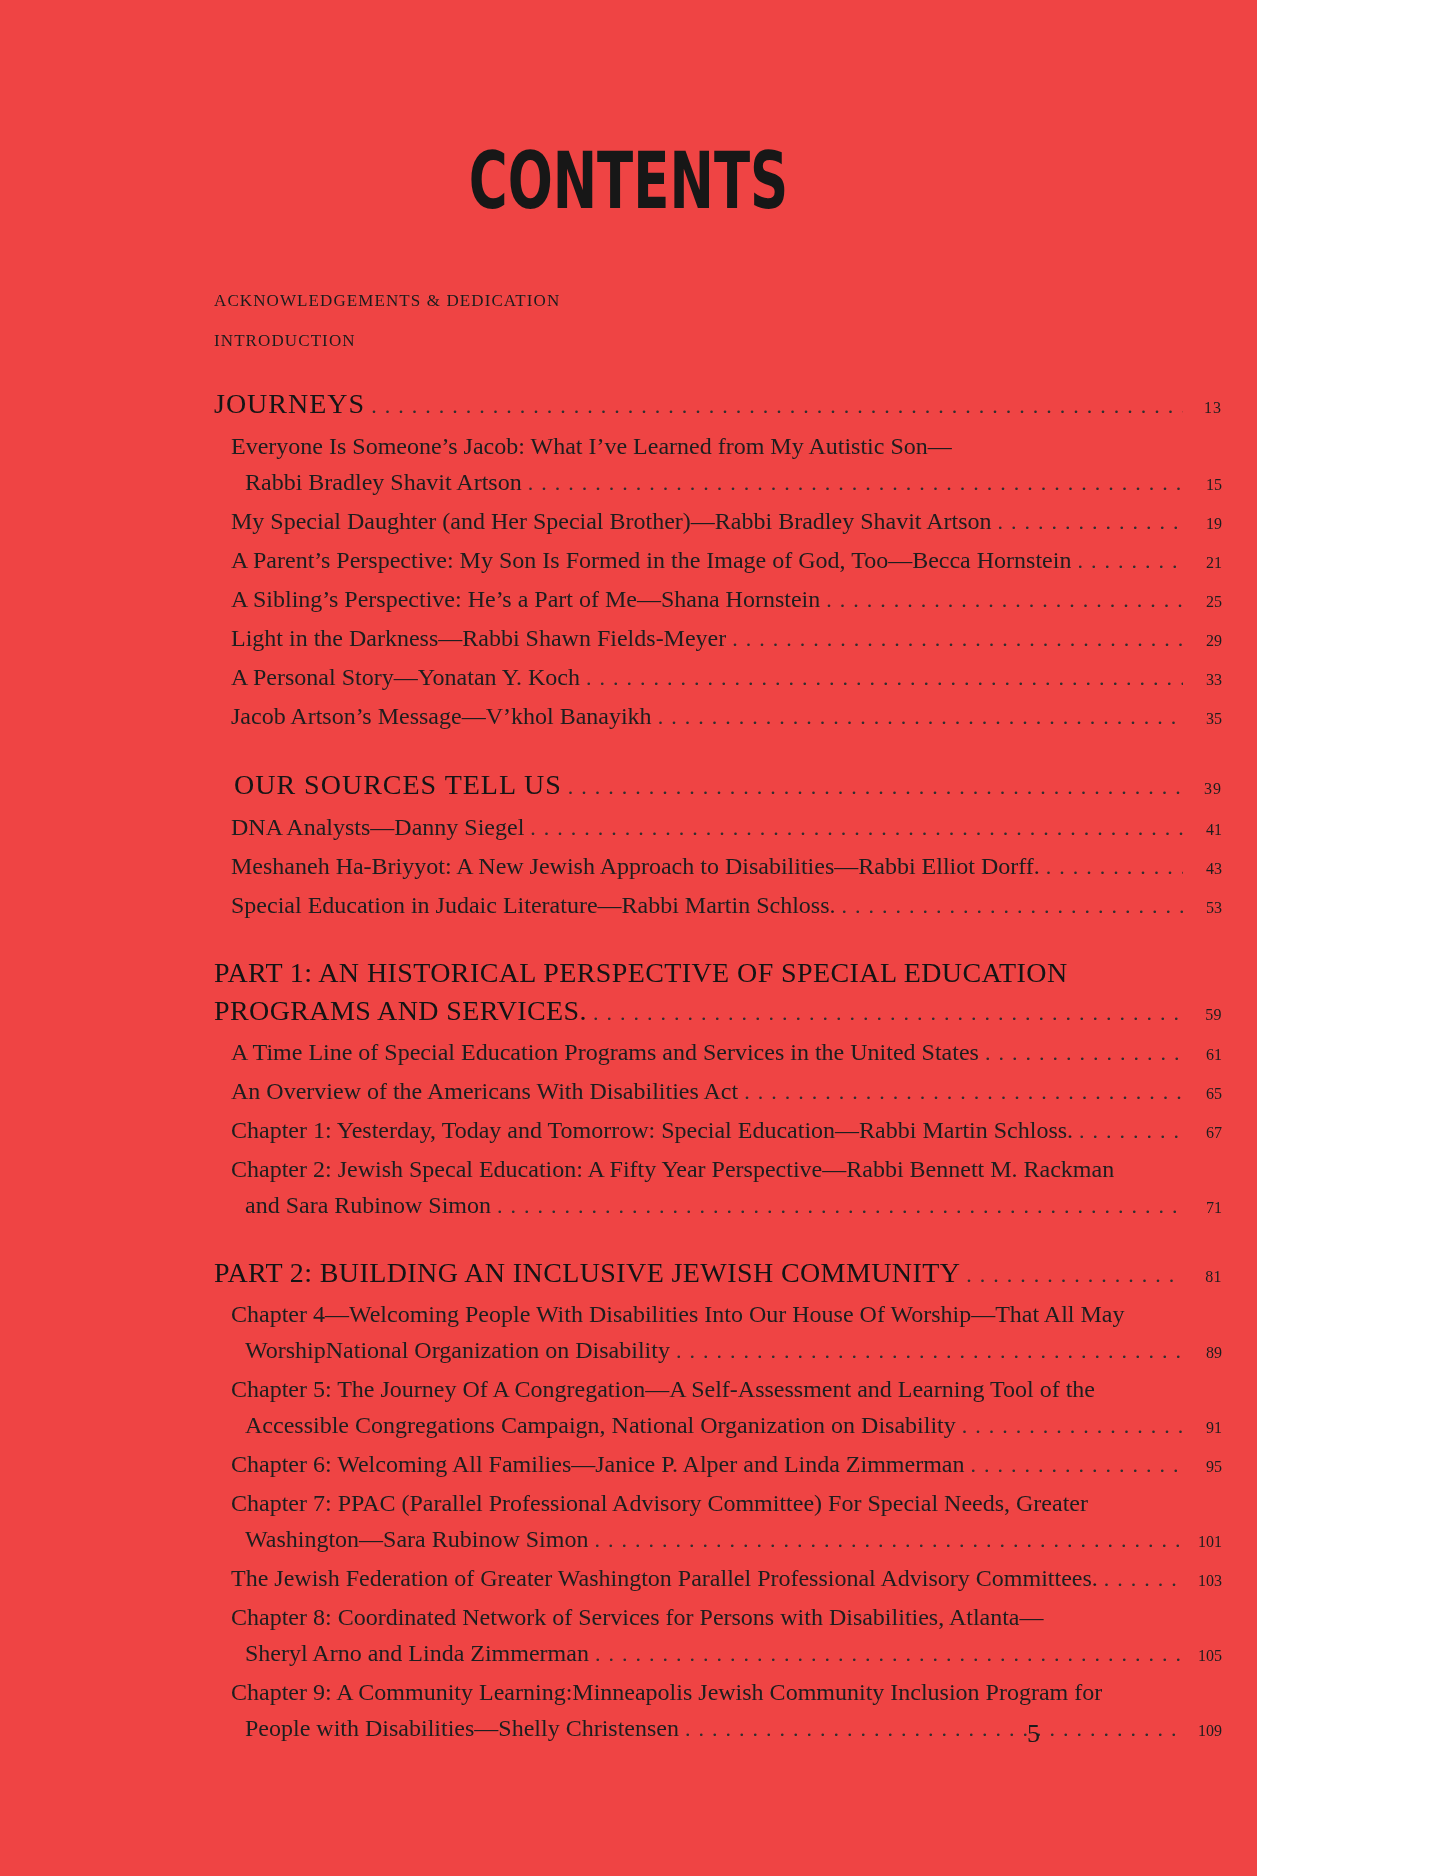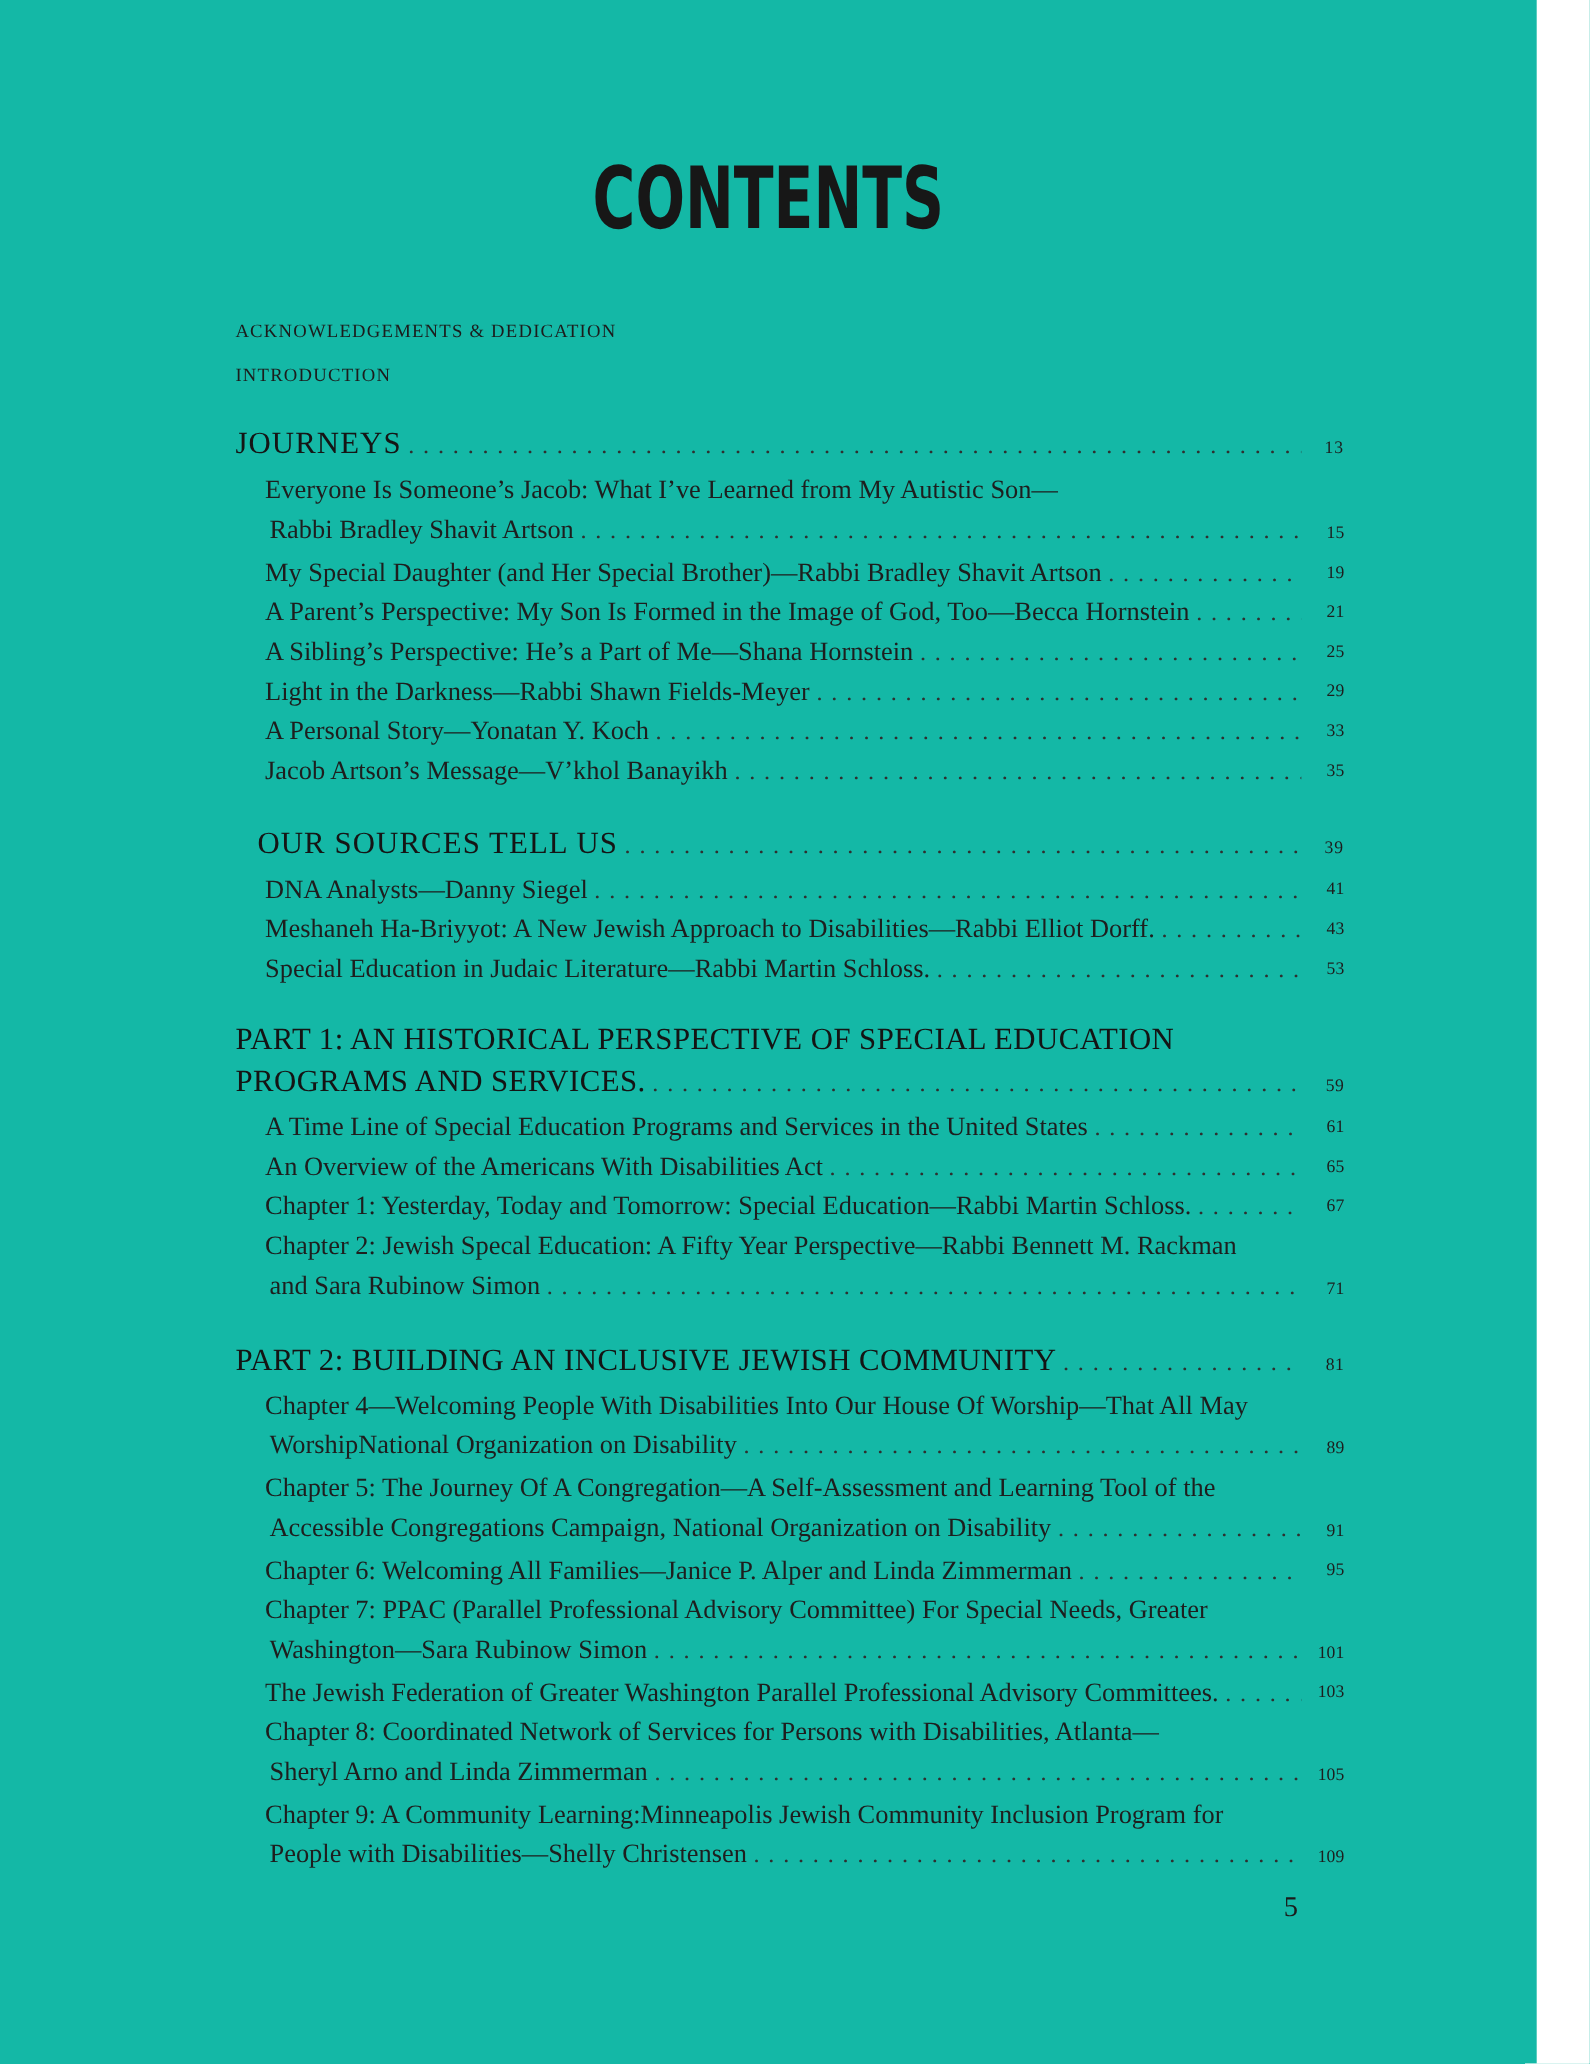--- a/index.html
+++ b/index.html
@@ -1,19 +1,19 @@
 <!DOCTYPE html>
 <html><head>
 <meta charset="utf-8">
 <style>
   html,body{margin:0;padding:0;background:#ffffff;}
   .page{
     position:relative;
-    width:1397px;height:1876px;
-    background:#14b8a6;
+    width:1257px;height:1876px;
+    background:#ef4444;
     font-family:"Liberation Serif", serif;
     color:#1e1e1e;
     overflow:hidden;
   }
   
   .title{
     position:absolute;top:138px;left:0;right:0;margin:0;
     text-align:center;
     font-family:"DejaVu Sans", sans-serif;
     font-weight:700;
@@ -44,21 +44,21 @@
   .dots::after{content:"..........................................................................................................................................";}
   .pagenum{flex:0 0 auto;padding-left:9px;min-width:30px;text-align:right;font-size:16px;color:#1d1d1d;}
   
   .toc-item.entry .row{font-size:24px;line-height:36px;color:#1e1e1e;}
   .toc-item.section .row{font-size:28px;line-height:40px;letter-spacing:1px;color:#151515;}
   .toc-item.part .row{font-size:28px;line-height:38px;letter-spacing:.4px;color:#141414;}
   .toc-item.gap{margin-top:28px;}
   
   .ind-none{margin-left:0;}
   .ind-heading-inset{margin-left:20px;}
-  .ind-item{margin-left:27px;align-items:center;}
+  .ind-item{margin-left:17px;}
   .ind-runover{margin-left:31px;}
   
   .folio{
     position:absolute;top:1719px;right:217px;
     font-size:26px;color:#1b1b1b;
   }
 </style>
 </head>
 <body>
 

